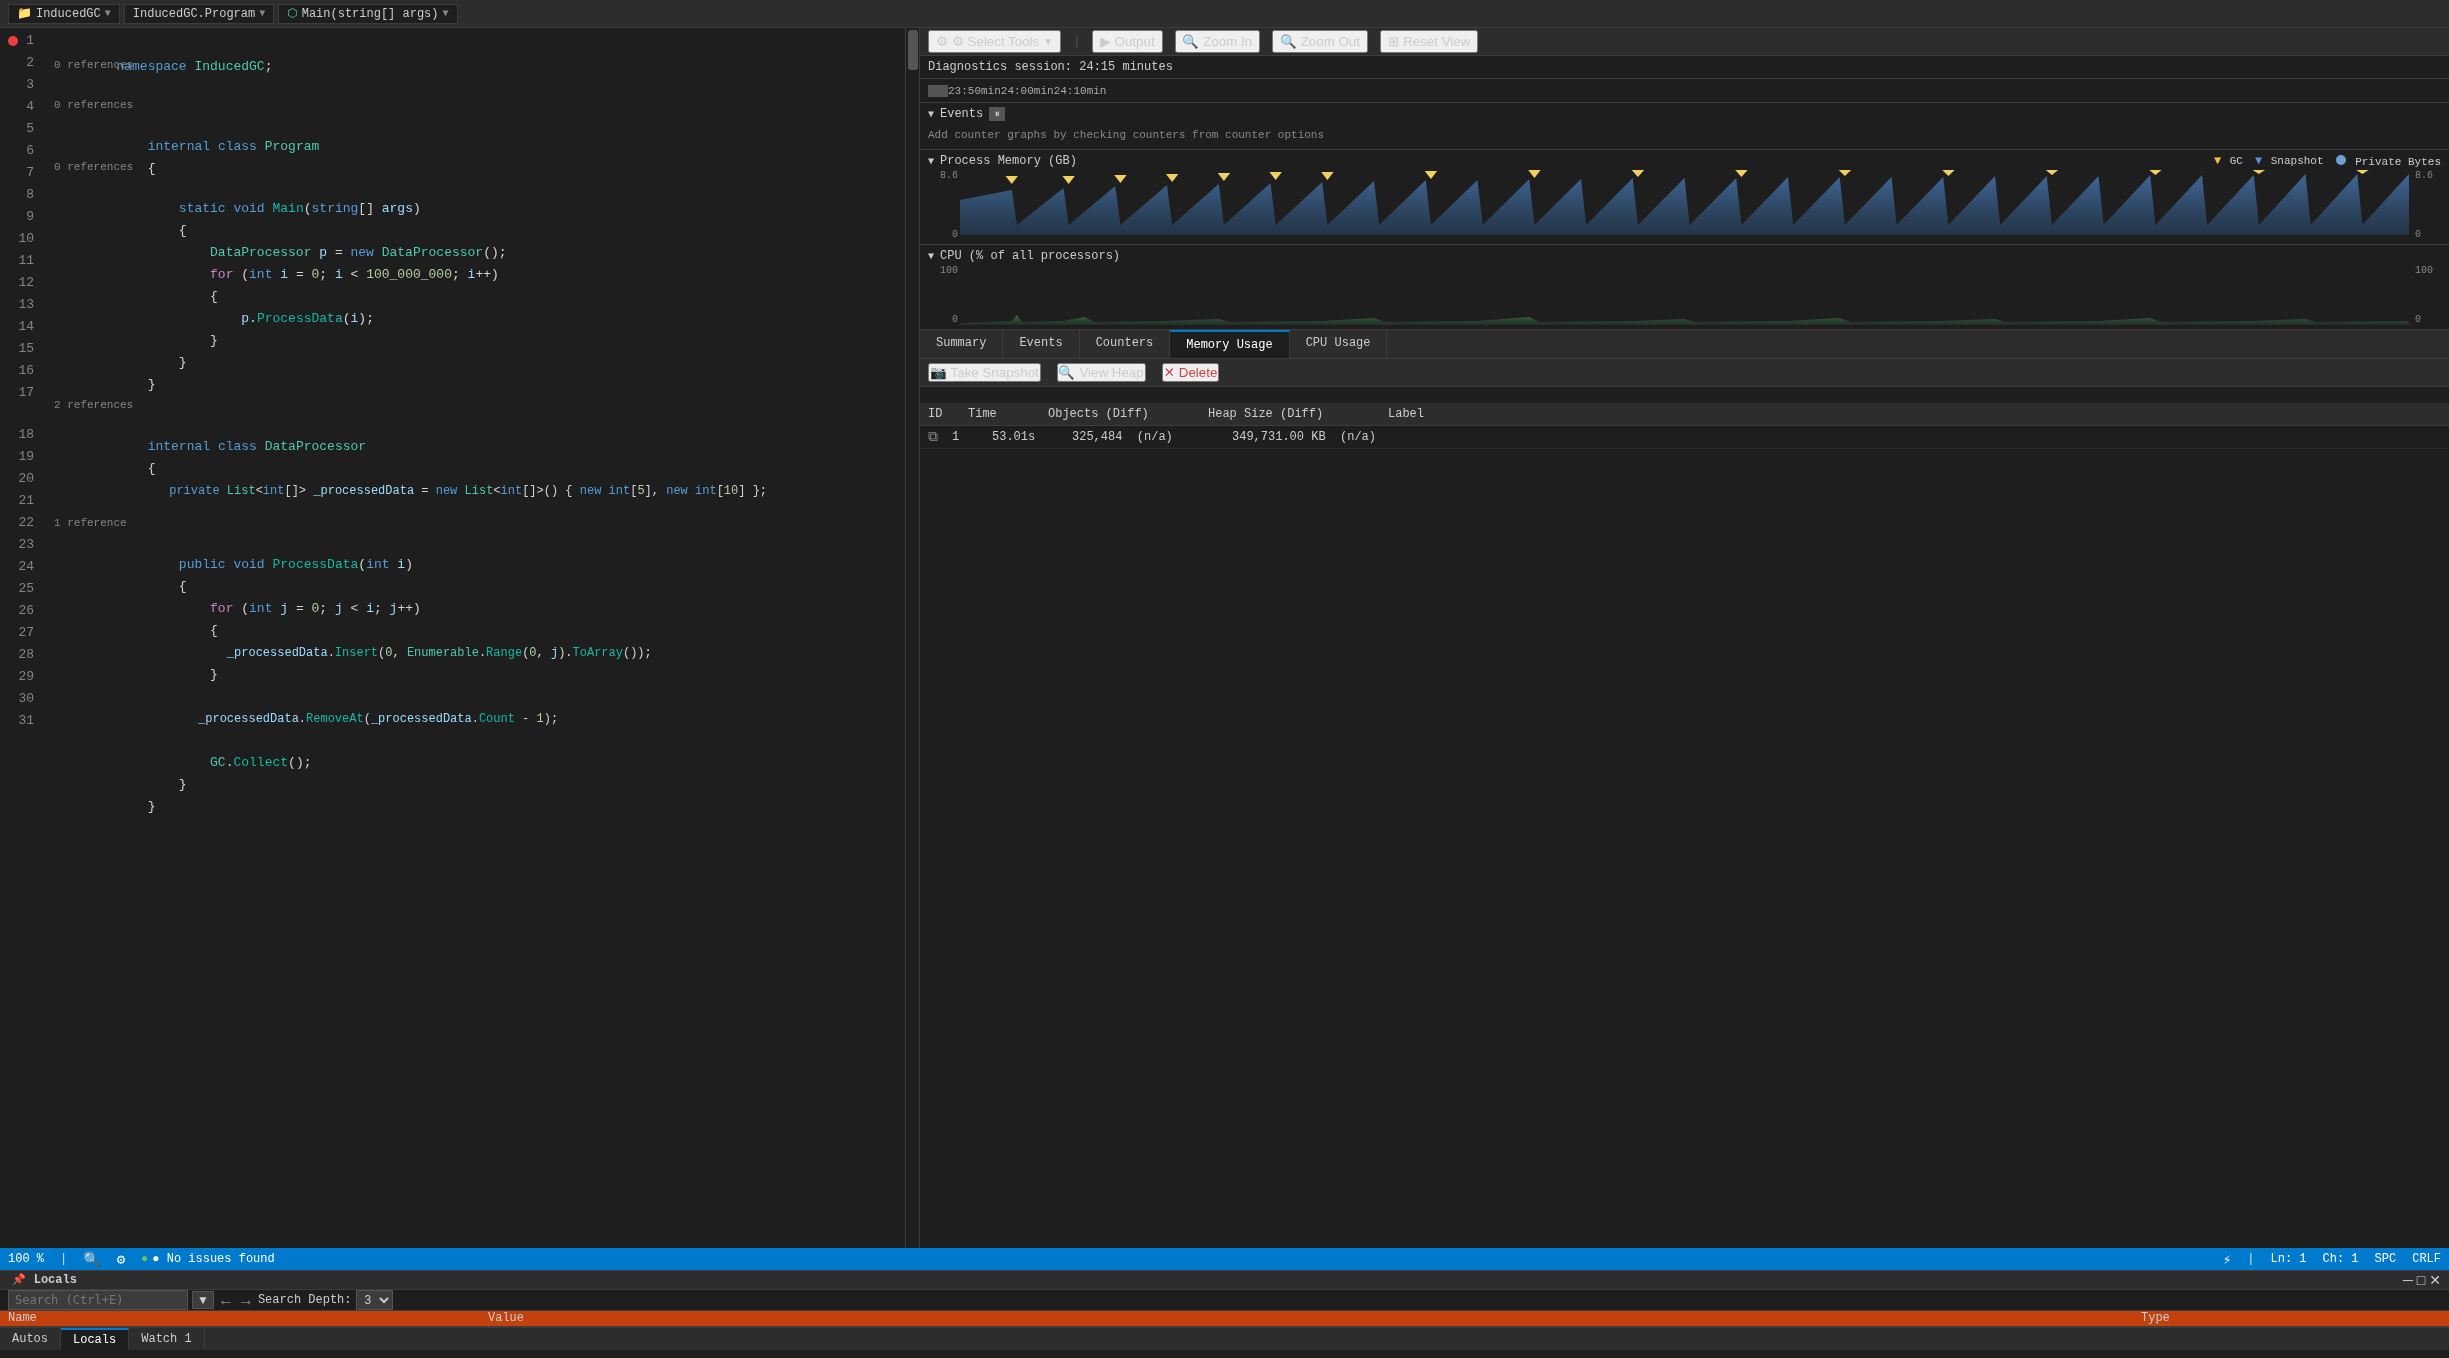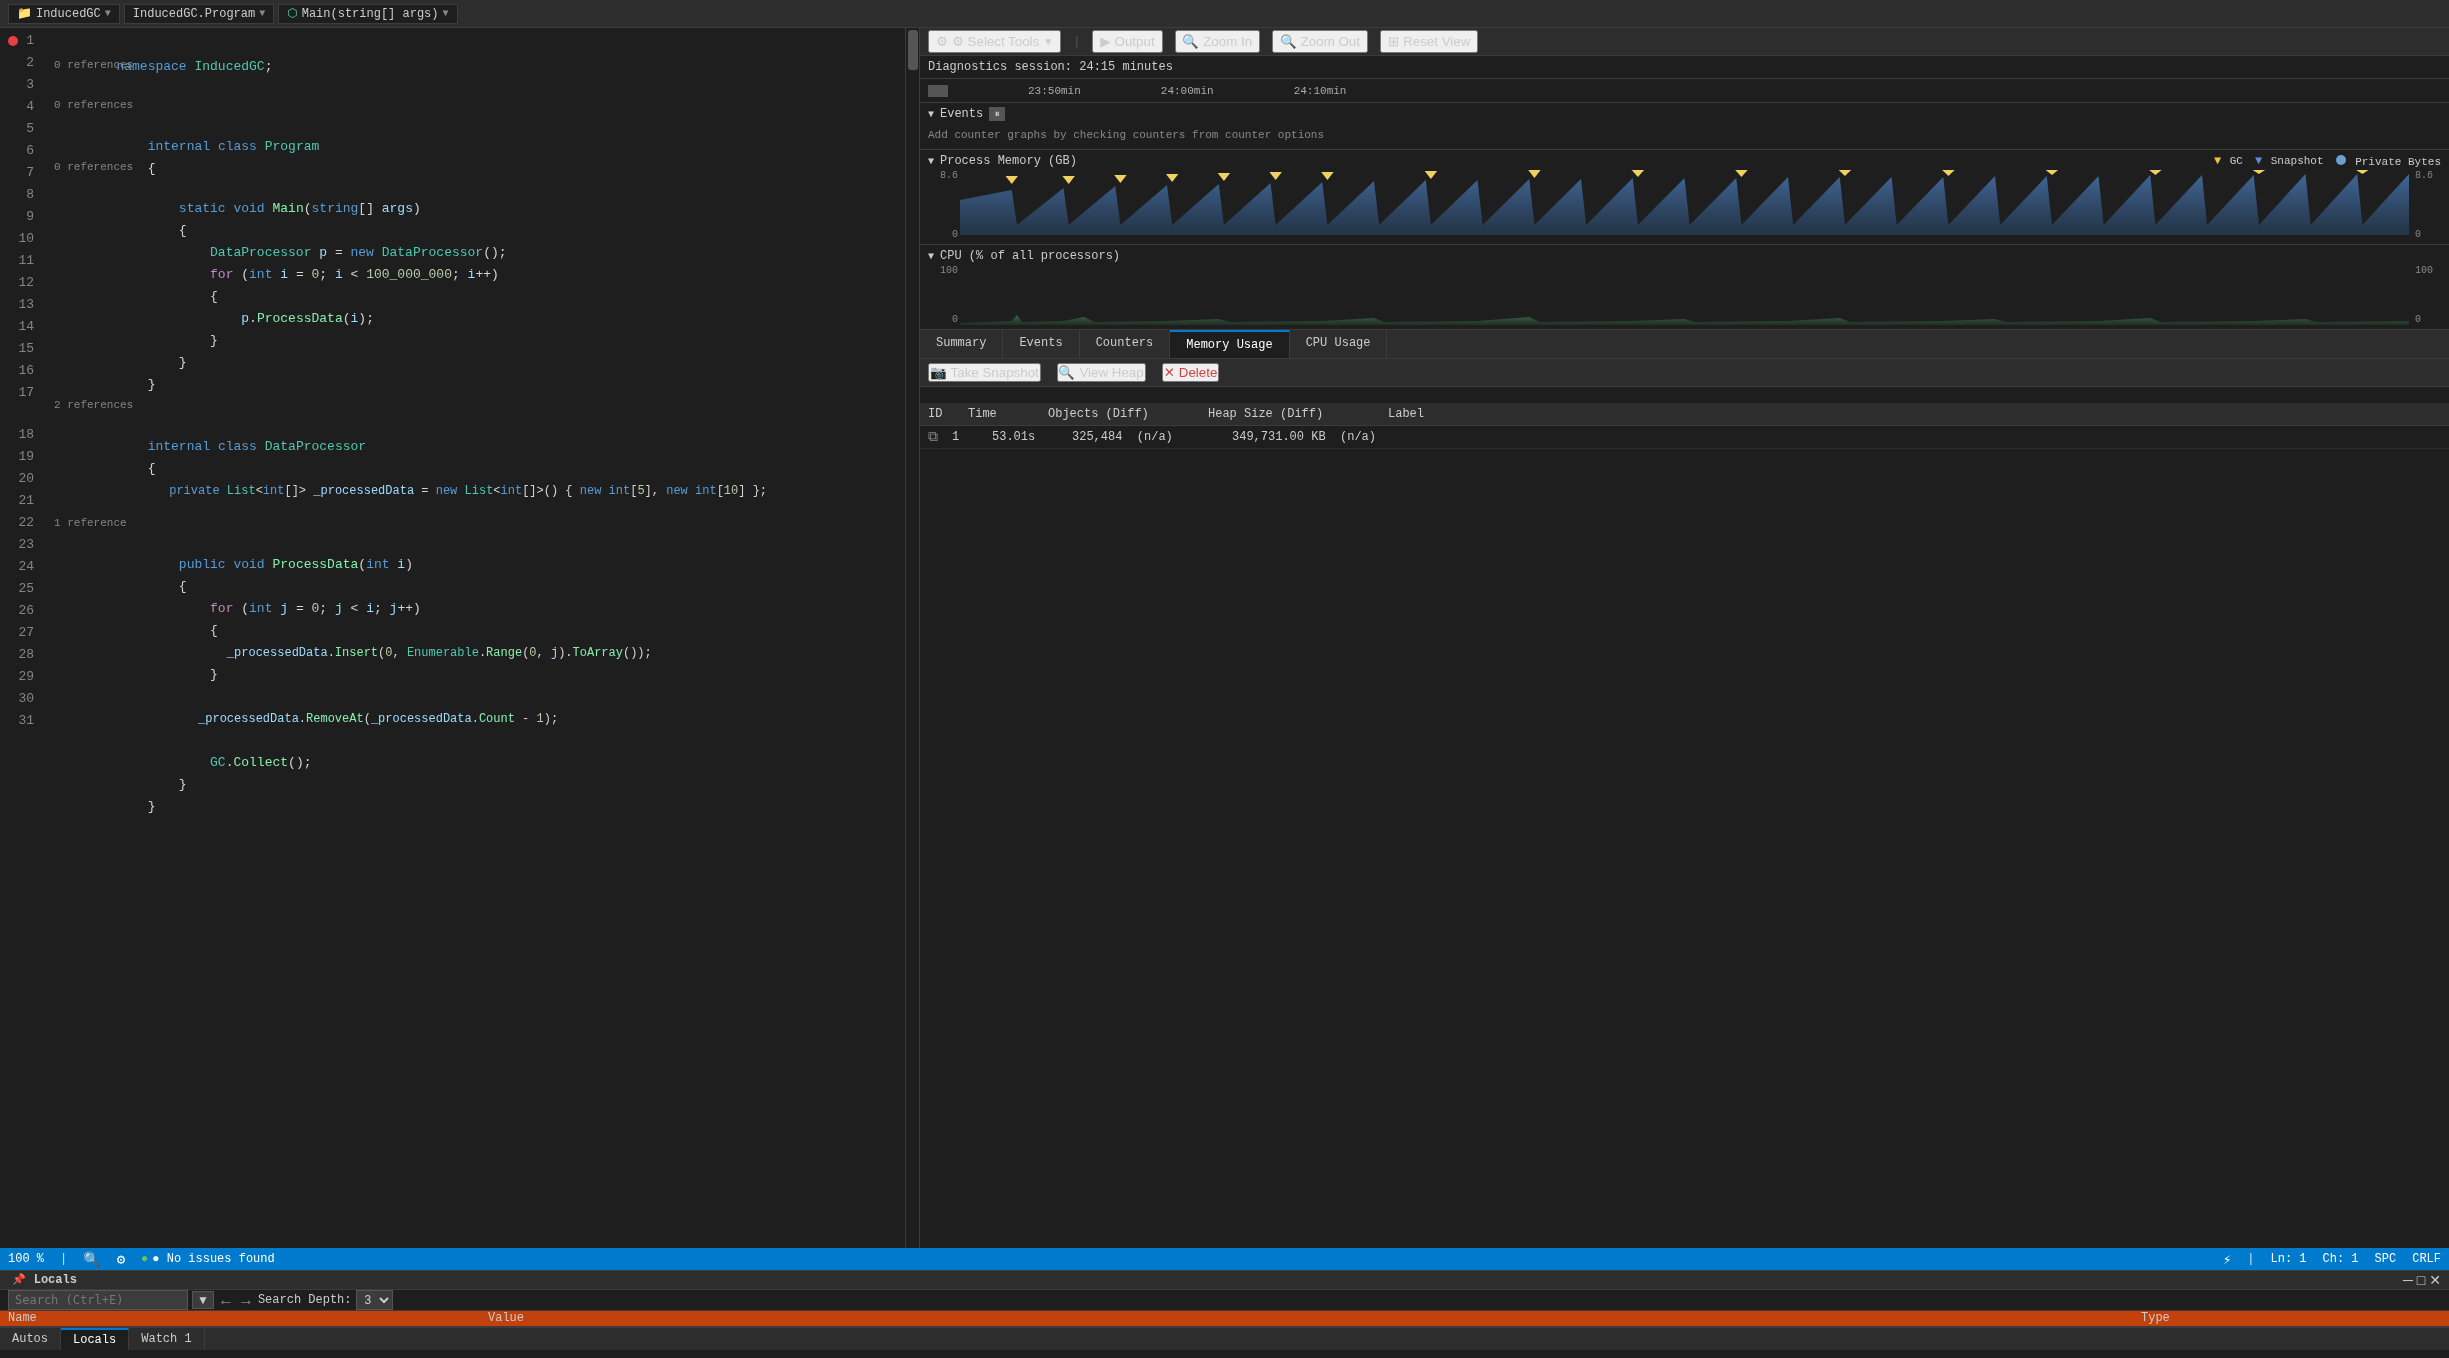--- a/index.html
+++ b/index.html
@@ -68,21 +68,21 @@
       padding-left: 4px;
       white-space: pre;
       font-size: 13px;
     }
 
     
     .kw { color: #569cd6; }
     .kw2 { color: #c586c0; }
     .type { color: #4ec9b0; }
     .num { color: #b5cea8; }
-    .method { color: #86efac; }
+    .method { color: #14b8a6; }
     .param { color: #9cdcfe; }
     .ns { color: #4ec9b0; }
     .plain { color: #d4d4d4; }
 
     
     .right-panel {
       width: 1530px;
       background: #252526;
       border-left: 1px solid #3c3c3c;
       display: flex;
@@ -116,21 +116,20 @@
       color: #cccccc;
       border-bottom: 1px solid #3c3c3c;
     }
 
     .timeline {
       height: 24px;
       background: #1e1e1e;
       display: flex;
       align-items: center;
       padding: 0 8px;
-      gap: 80px;
       border-bottom: 1px solid #3c3c3c;
       font-size: 11px;
       color: #aaa;
     }
 
     .events-section {
       background: #1e1e1e;
       border-bottom: 1px solid #3c3c3c;
       padding: 4px 8px;
     }

